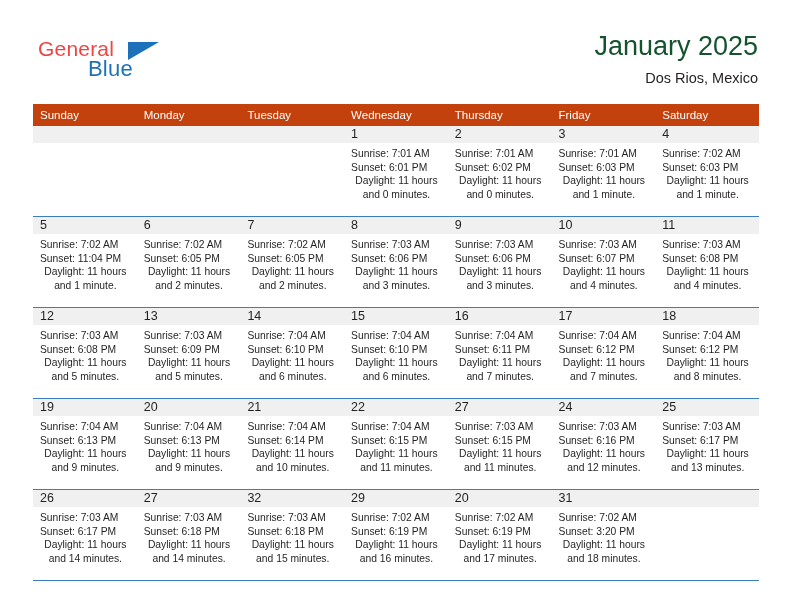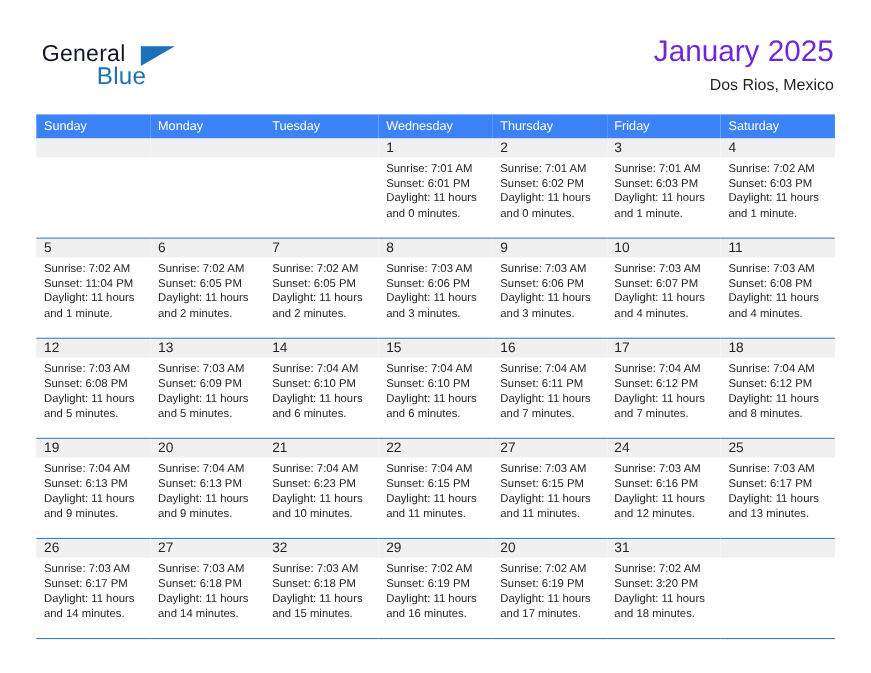--- a/index.html
+++ b/index.html
@@ -36,21 +36,21 @@
     top: 38px;
     width: 230px;
     height: 48px;
   }
   .brand-general {
     position: absolute;
     left: 0;
     top: 0;
     font-size: 21px;
     letter-spacing: 0.2px;
-    color: #0f172a;
+    color: #ef4444;
     line-height: 22px;
     font-family: "Liberation Sans", sans-serif;
   }
   .brand-blue {
     position: absolute;
     left: 50px;
     top: 20px;
     font-size: 22px;
     letter-spacing: 0.2px;
     color: #1c71b8;
@@ -68,21 +68,21 @@
   }
 
   .title-block {
     position: absolute;
     right: 34px;
     top: 30px;
     text-align: right;
   }
   .cal-title {
     font-size: 27px;
-    color: #6d28d9;
+    color: #14532d;
     line-height: 32px;
     white-space: nowrap;
   }
   .cal-subtitle {
     font-size: 14.5px;
     color: #231f20;
     line-height: 20px;
     margin-top: 6px;
     white-space: nowrap;
     text-align: right;
@@ -91,21 +91,21 @@
   
   .calendar {
     position: absolute;
     left: 33px;
     top: 104px;
     width: 726px;
     border-collapse: collapse;
     table-layout: fixed;
   }
   .calendar th {
-    background: #3b82f6;
+    background: #c2410c;
     color: #ffffff;
     font-size: 11.5px;
     font-weight: normal;
     text-align: left;
     padding: 5px 0 5px 7px;
     height: 12px;
     border: none;
   }
   .calendar td {
     vertical-align: top;
@@ -134,20 +134,21 @@
     padding: 4px 6px 0 7px;
     font-size: 10.3px;
     line-height: 13.6px;
     color: #231f20;
   }
   .cell-body div {
     white-space: nowrap;
   }
   .cell-body .daylight-wrap {
     white-space: normal;
+    text-align: center;
   }
   td.blank .cell-body { visibility: hidden; }
   .calendar tfoot td {
     height: 0;
     border-top: 1px solid #3a7ec1;
     padding: 0;
   }
 </style>
 </head>
 <body>
@@ -370,21 +371,21 @@
             <div class="cell-body">
               <div>Sunrise: 7:04 AM</div>
               <div>Sunset: 6:13 PM</div>
               <div class="daylight-wrap">Daylight: 11 hours and 9 minutes.</div>
             </div>
           </td>
           <td>
             <div class="daynum-bar">21</div>
             <div class="cell-body">
               <div>Sunrise: 7:04 AM</div>
-              <div>Sunset: 6:23 PM</div>
+              <div>Sunset: 6:14 PM</div>
               <div class="daylight-wrap">Daylight: 11 hours and 10 minutes.</div>
             </div>
           </td>
           <td>
             <div class="daynum-bar">22</div>
             <div class="cell-body">
               <div>Sunrise: 7:04 AM</div>
               <div>Sunset: 6:15 PM</div>
               <div class="daylight-wrap">Daylight: 11 hours and 11 minutes.</div>
             </div>

